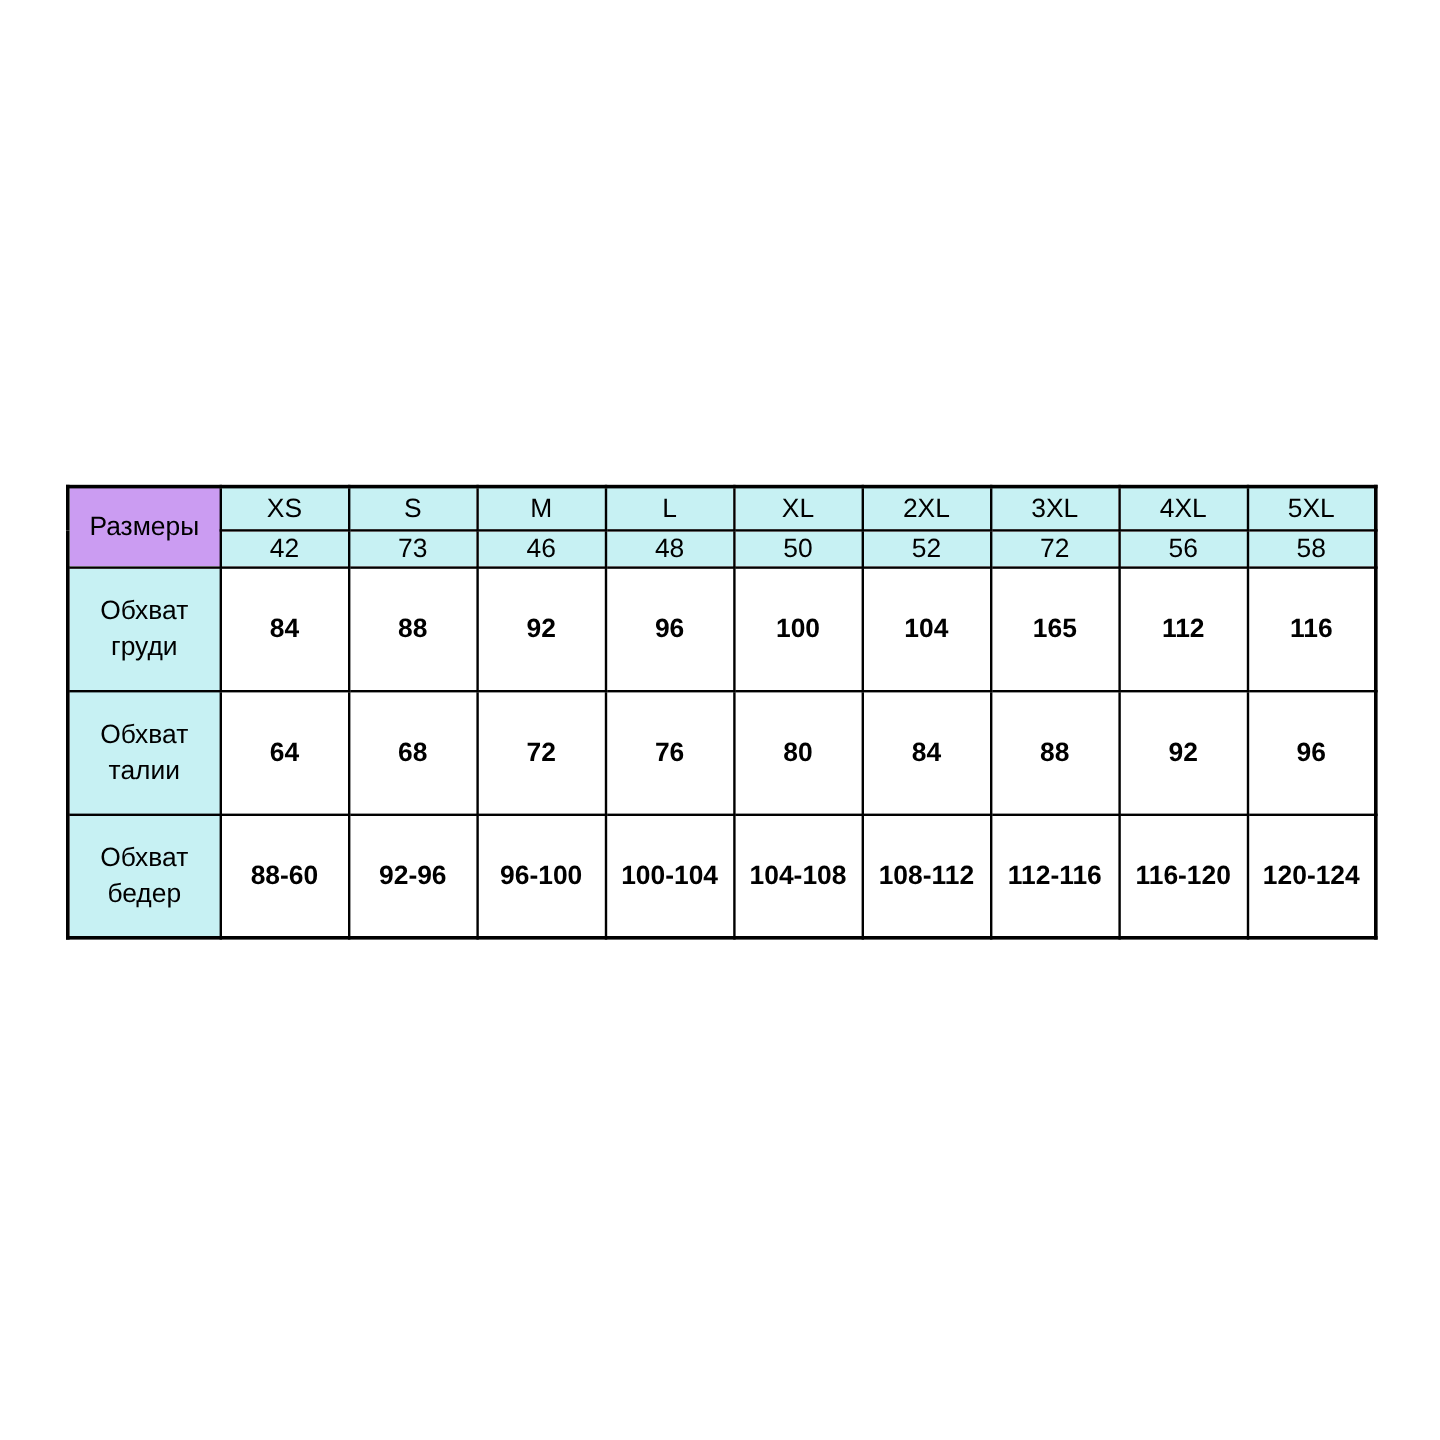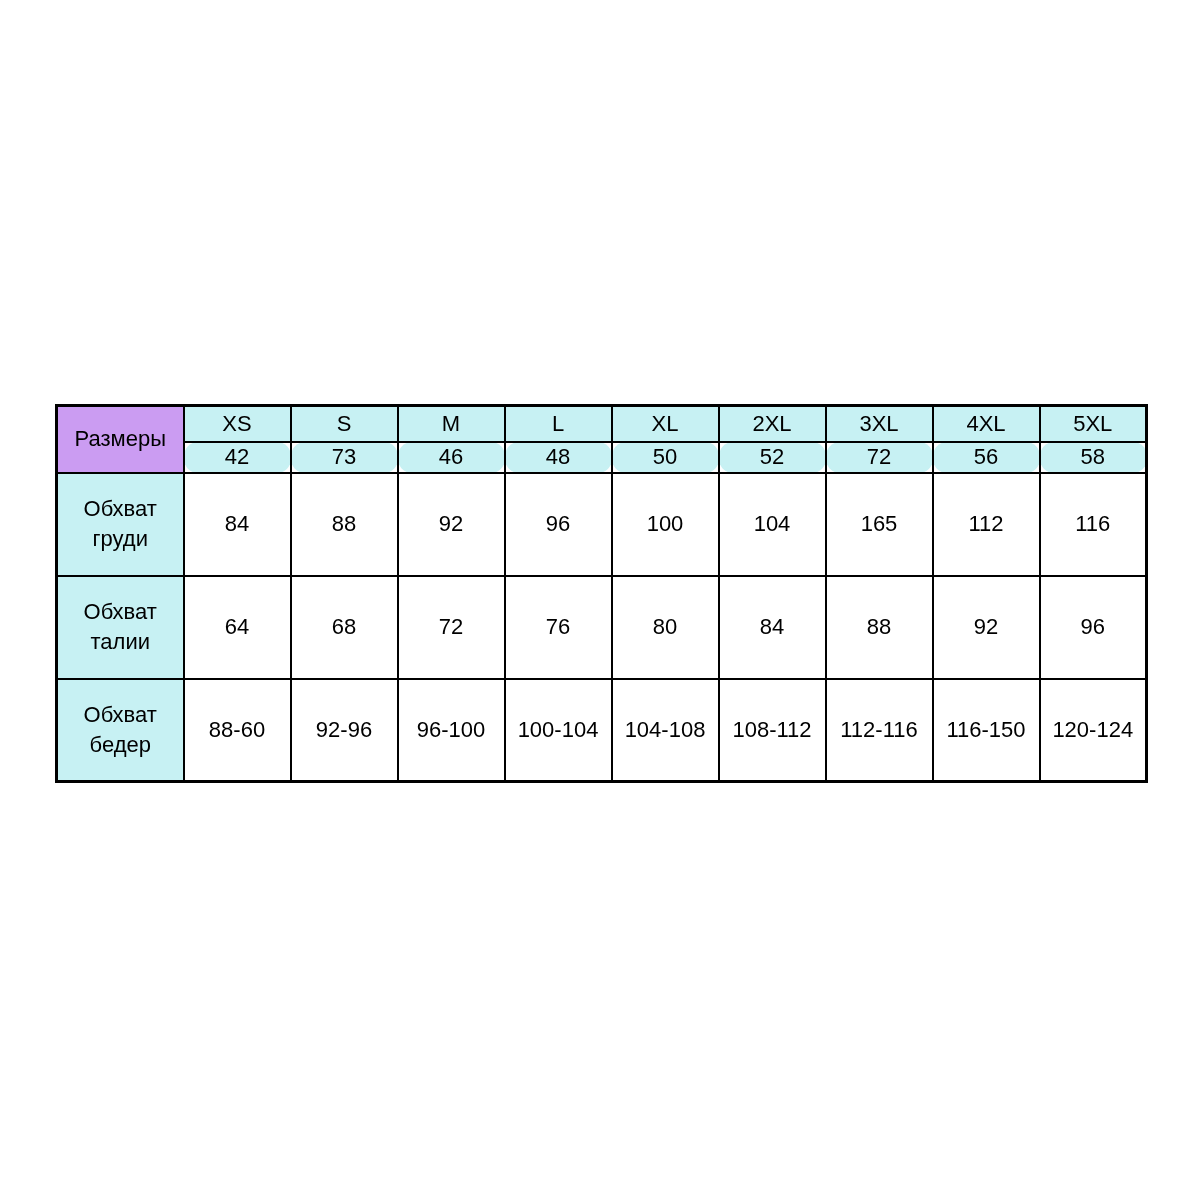--- a/index.html
+++ b/index.html
@@ -51,29 +51,29 @@
     text-align:left;
     padding-left:3px;
   }
   td.size-letter{
     background:var(--header-bg);
     border-bottom-width:1px;
   }
   td.size-number{
     background:var(--header-bg);
     border-top-width:1px;
-    border-radius:14px;
   }
   td.row-label{
     background:var(--header-bg);
     line-height:1.35;
     padding:0 6px;
   }
   td.value-cell{
     background:var(--cell-bg);
+    font-weight:bold;
   }
 </style>
 </head>
 <body>
 
 <div class="stage">
   <table class="chart">
     <colgroup>
         <col class="label-col">
         <col class="size-col">
@@ -136,18 +136,18 @@
         </tr>
         <tr class="data-row">
           <td class="row-label">Обхват бедер</td>
           <td class="value-cell">88-60</td>
           <td class="value-cell">92-96</td>
           <td class="value-cell">96-100</td>
           <td class="value-cell">100-104</td>
           <td class="value-cell">104-108</td>
           <td class="value-cell">108-112</td>
           <td class="value-cell">112-116</td>
-          <td class="value-cell">116-150</td>
+          <td class="value-cell">116-120</td>
           <td class="value-cell">120-124</td>
         </tr>
       </tbody>
   </table>
 </div>
 
 </body></html>

